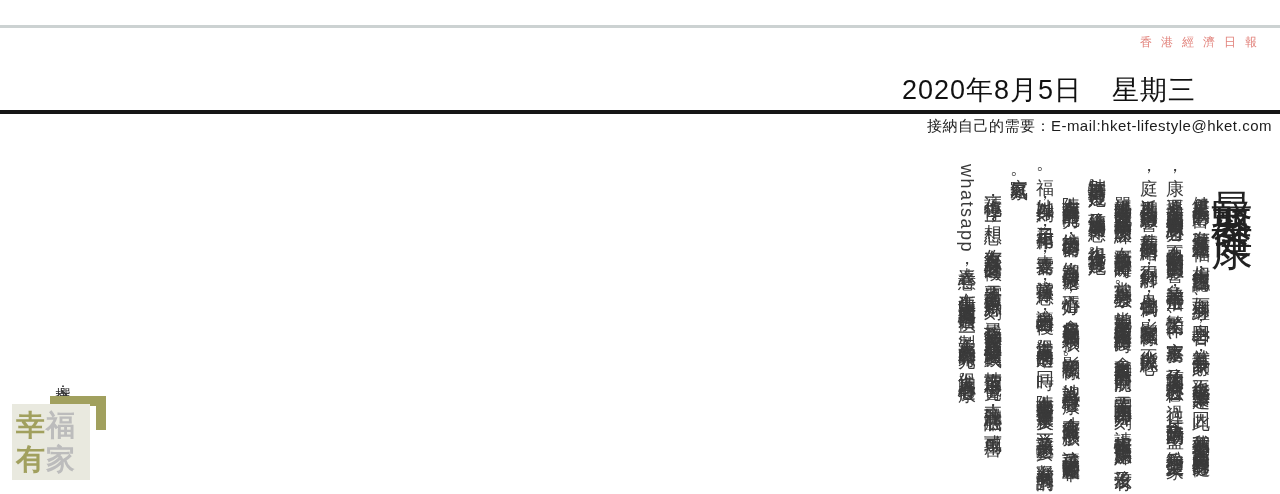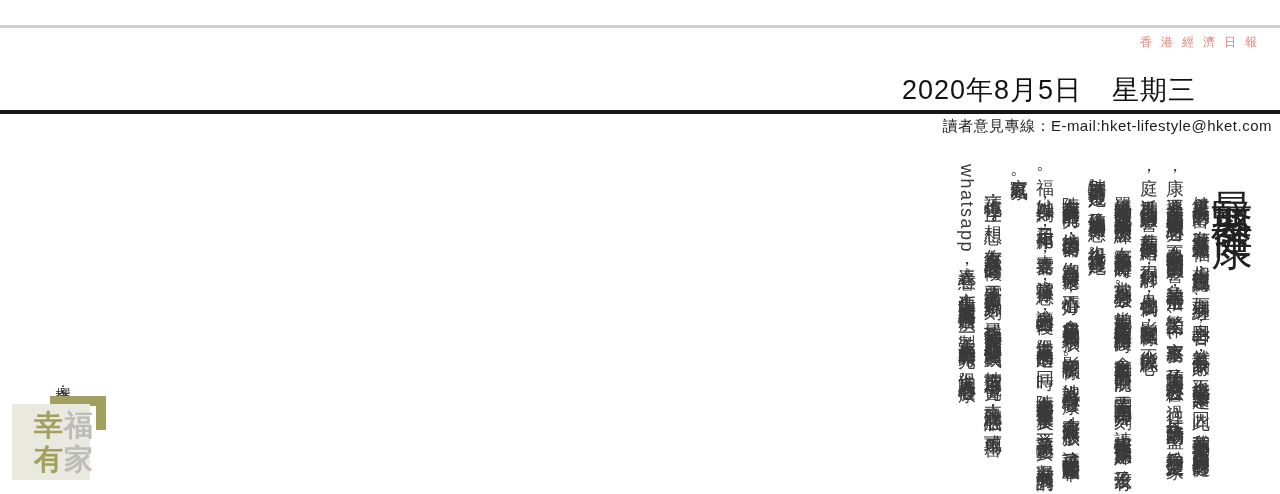--- a/index.html
+++ b/index.html
@@ -48,21 +48,21 @@
     writing-mode:vertical-rl; text-orientation:mixed;
     font-size:15px; line-height:21px; letter-spacing:1px; color:#2e2e2e;
     white-space:nowrap;
   }
 
   .badge { position:absolute; left:12px; top:396px; width:94px; height:90px; }
   .badge .corner-top   { position:absolute; top:0;  left:38px; width:56px; height:10px; background:#a1a05e; }
   .badge .corner-right { position:absolute; top:0;  left:84px; width:10px; height:34px; background:#a1a05e; }
   .badge .box {
     position:absolute; left:0; top:8px; width:78px; height:76px;
-    background:#e9e9df; padding:4px 0 0 22px;
+    background:#e9e9df; padding:4px 0 0 4px;
   }
   .badge .row { font-size:29px; line-height:34px; font-weight:bold; letter-spacing:1px; white-space:nowrap; }
   .badge .olive { color:#a1a05e; }
   .badge .gray  { color:#bcbcbc; }
 </style>
 </head>
 <body>
 
 <div class="page">
 
@@ -71,21 +71,21 @@
   <div class="date-line">
     <span>2020年8月5日</span><span class="weekday">星期三</span>
   </div>
 
   <div class="masthead">
     <div class="cn">香港經濟日報</div>
   </div>
 
   <div class="black-rule"></div>
 
-  <div class="feedback">讀者意見專線：E-mail:hket-lifestyle@hket.com</div>
+  <div class="feedback">接納自己的需要：E-mail:hket-lifestyle@hket.com</div>
 
   <h1 class="headline">最緊要健康</h1>
 
   <div class="body-text">
     <p>健康是人生最大的財富，有健康才有生活和幸福。相信大家也會認同，如百病纏身、身心困苦，就算有千萬家財，也不能感受生活樂趣。因此，我們不單要學習保養自己和家人的身體健康，還要多加留意家人的精神健康和身心壓力，不要忽略它們帶來的負面影響。急速的都市生活，繁忙的工作、家庭事務、孩子的功課等令人身心疲憊。過往1年社會政治的動盪、紛爭和衝突延至家庭，近期又受疫情持續影響，若長期負面的情緒，得不到紓解，身心也會病倒，影響家庭關係，不能掉以輕心！</p>
     <p>單親媽媽陳女士分享她照顧幾名年幼孩子的歷練，在應對孩子學習障礙時，常感到身心疲累。當她覺察到自己疲倦乏力和情緒困擾時，會主動向孩子表示自己的狀況，需要關上睡房門小睡片刻，請大家姐幫忙在廳照應弟妹，孩子沒有特別事情不要打擾她。孩子知道媽媽需要休息，也很合作沒有打擾她。</p>
     <p>陳女士有很好的自醒能力，接納自己的需要，知道自己身體疲倦，心情不好，會容易發脾氣和責罵孩子，影響親子關係。她認為自己身心健康，才會有能力照顧孩子，讓孩子感受家庭溫暖和幸福。她以身作則，起了示範作用，表達需要，適當暫停休息，讓身心體力回復，促進家庭正向的溝通。同時，陳女士喜愛學習製作健康美食，並讓孩子一起參與，凝聚有傾有講的家庭氣氛。</p>
     <p>請你也停一停，想一想，你有沒有身心疲乏的時候，需要給自己或家人歇息片刻，尋找適合你和你家人照顧身心健康需要的模式。抽空放下手機一會兒，專注聽聽心底話，或可善用whatsapp表達心意，在生活中與家人發掘共同興趣習慣，製造一家人美好的相聚時光，促進家人的身心健康。</p>
   </div>
 

